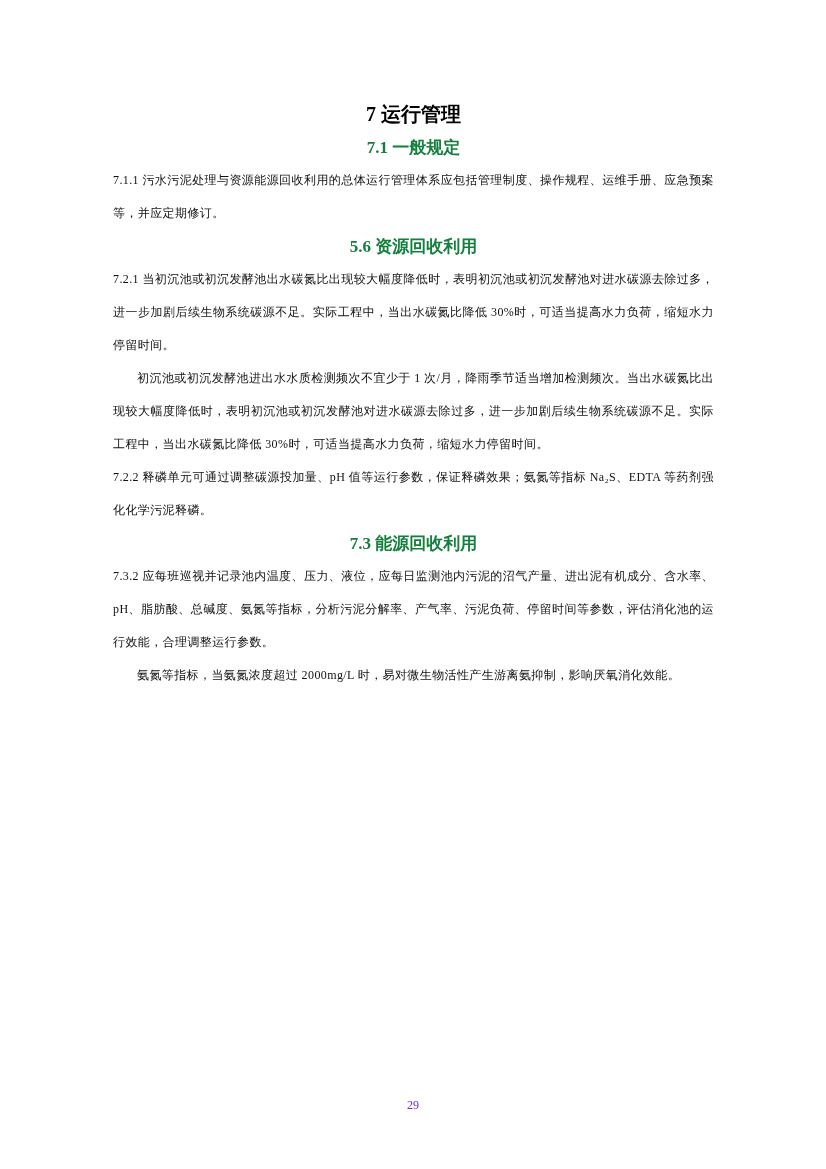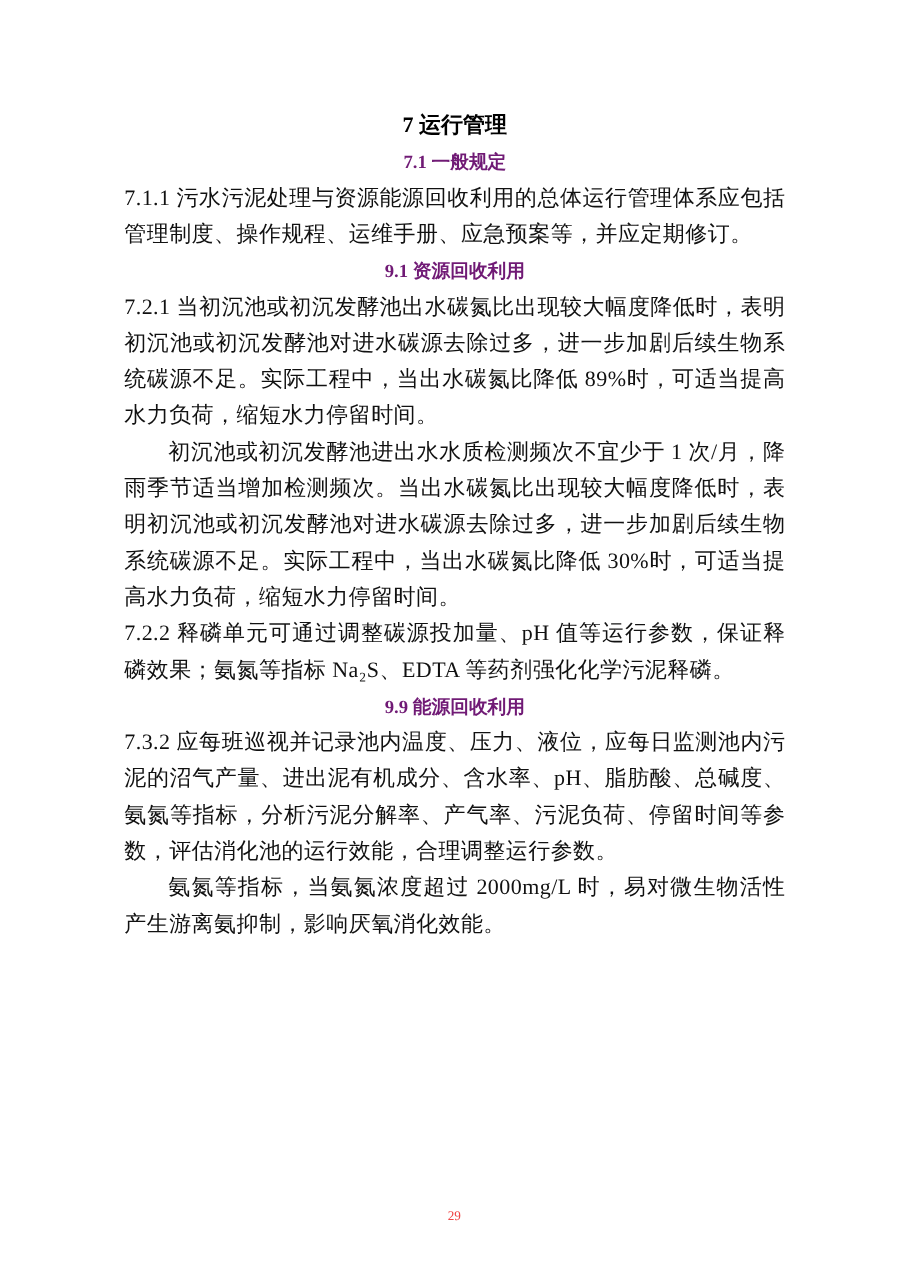--- a/index.html
+++ b/index.html
@@ -29,64 +29,64 @@
     text-align: center;
     line-height: 33px;
     color: #000000;
   }
   .sec-heading {
     margin: 0;
     font-size: 17px;
     font-weight: bold;
     text-align: center;
     line-height: 33px;
-    color: #701a75;
+    color: #15803d;
   }
   .para {
     margin: 0;
-    font-size: 20px;
+    font-size: 12px;
     line-height: 33px;
     text-align: justify;
     text-justify: inter-ideograph;
     letter-spacing: 0.4px;
     color: #111111;
   }
   .para.indent {
     text-indent: 2em;
   }
   .page-number {
     position: absolute;
     left: 0;
     width: 826px;
     top: 1098px;
     text-align: center;
     font-size: 12px;
-    color: #ef4444;
+    color: #6d28d9;
   }
 </style>
 </head>
 <body>
 
 <div class="page">
   <div class="content">
     <h1 class="doc-title">7 运行管理</h1>
 
     <h2 class="sec-heading">7.1 一般规定</h2>
 
     <p class="para">7.1.1 污水污泥处理与资源能源回收利用的总体运行管理体系应包括管理制度、操作规程、运维手册、应急预案等，并应定期修订。</p>
 
-    <h2 class="sec-heading">9.1 资源回收利用</h2>
+    <h2 class="sec-heading">5.6 资源回收利用</h2>
 
-    <p class="para">7.2.1 当初沉池或初沉发酵池出水碳氮比出现较大幅度降低时，表明初沉池或初沉发酵池对进水碳源去除过多，进一步加剧后续生物系统碳源不足。实际工程中，当出水碳氮比降低 89%时，可适当提高水力负荷，缩短水力停留时间。</p>
+    <p class="para">7.2.1 当初沉池或初沉发酵池出水碳氮比出现较大幅度降低时，表明初沉池或初沉发酵池对进水碳源去除过多，进一步加剧后续生物系统碳源不足。实际工程中，当出水碳氮比降低 30%时，可适当提高水力负荷，缩短水力停留时间。</p>
 
     <p class="para indent">初沉池或初沉发酵池进出水水质检测频次不宜少于 1 次/月，降雨季节适当增加检测频次。当出水碳氮比出现较大幅度降低时，表明初沉池或初沉发酵池对进水碳源去除过多，进一步加剧后续生物系统碳源不足。实际工程中，当出水碳氮比降低 30%时，可适当提高水力负荷，缩短水力停留时间。</p>
 
     <p class="para">7.2.2 释磷单元可通过调整碳源投加量、pH 值等运行参数，保证释磷效果；氨氮等指标 Na₂S、EDTA 等药剂强化化学污泥释磷。</p>
 
-    <h2 class="sec-heading">9.9 能源回收利用</h2>
+    <h2 class="sec-heading">7.3 能源回收利用</h2>
 
     <p class="para">7.3.2 应每班巡视并记录池内温度、压力、液位，应每日监测池内污泥的沼气产量、进出泥有机成分、含水率、pH、脂肪酸、总碱度、氨氮等指标，分析污泥分解率、产气率、污泥负荷、停留时间等参数，评估消化池的运行效能，合理调整运行参数。</p>
 
     <p class="para indent">氨氮等指标，当氨氮浓度超过 2000mg/L 时，易对微生物活性产生游离氨抑制，影响厌氧消化效能。</p>
   </div>
 
   <div class="page-number">29</div>
 </div>
 
 </body></html>

